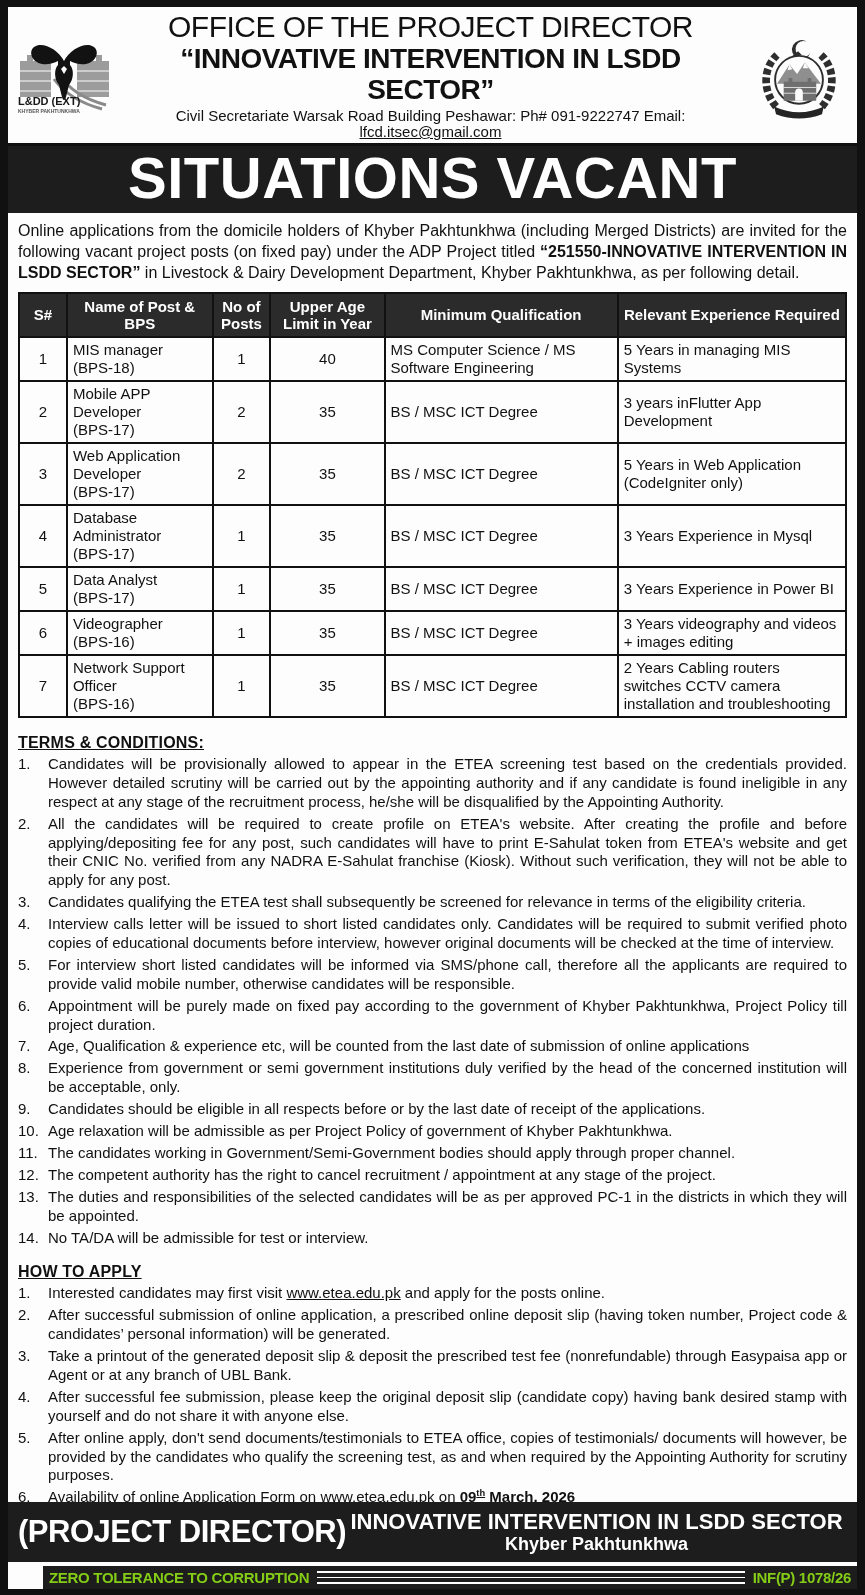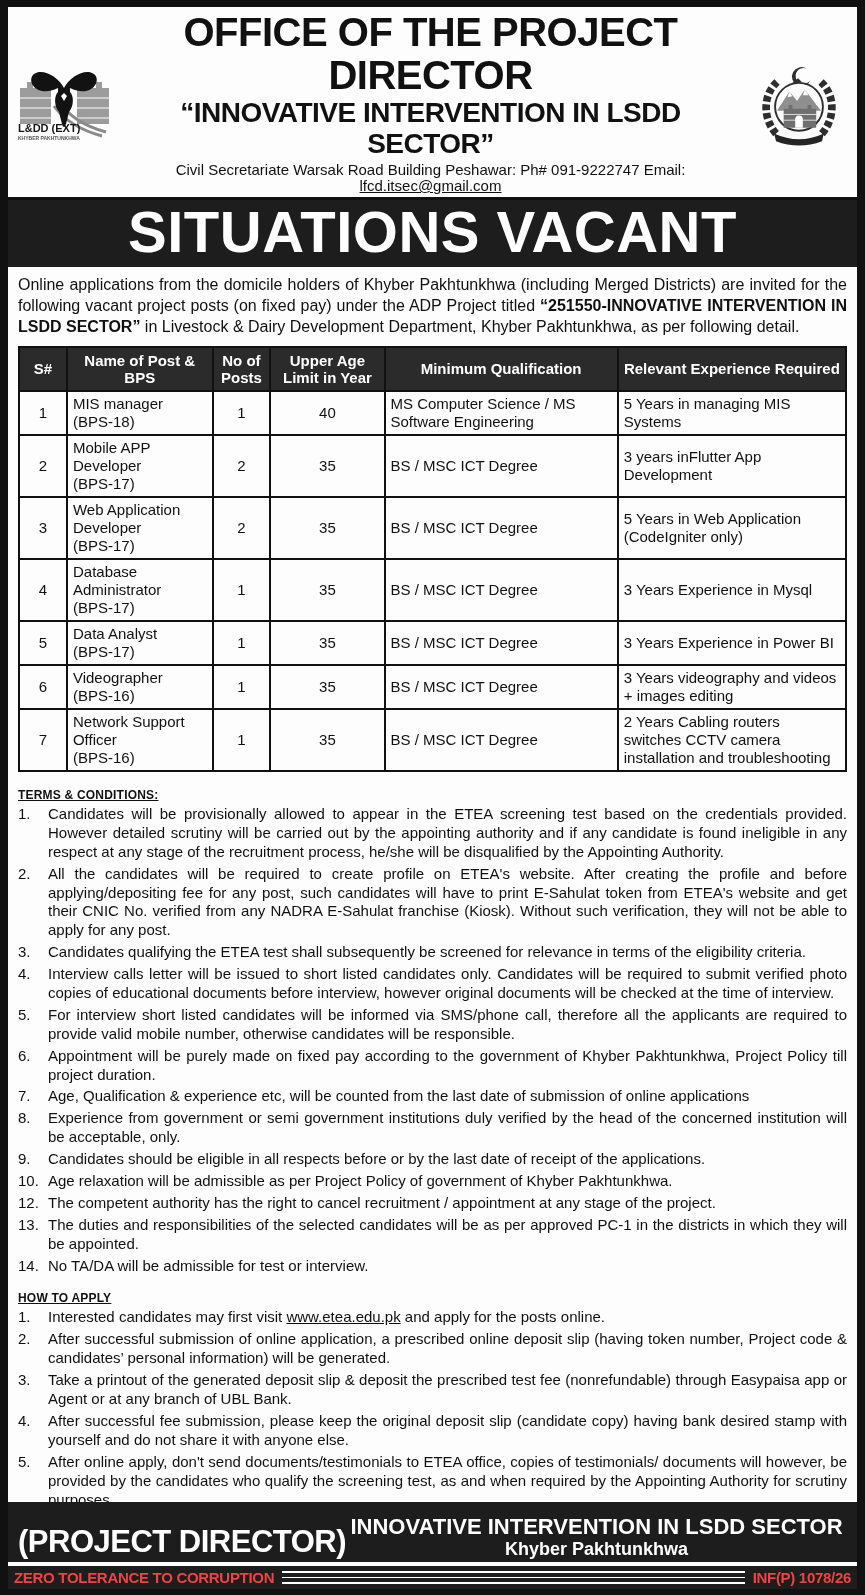--- a/index.html
+++ b/index.html
@@ -9,21 +9,21 @@
     color:#111;box-sizing:border-box;padding:7px 8px 6px 8px;
     margin:0 auto;overflow:hidden;
   }
   .sheet{background:#fdfdfd;width:100%;height:100%;box-sizing:border-box;
     display:flex;flex-direction:column;overflow:hidden;}
 
   
   .header{display:grid;grid-template-columns:104px 1fr 108px;align-items:center;
     padding:4px 4px 3px 4px;border-bottom:3px solid #111;}
   .header-center{text-align:center;line-height:1.08;}
-  .h-line1{font-size:40px;font-weight:700;letter-spacing:-0.5px;}
+  .h-line1{font-size:30px;font-weight:400;letter-spacing:-0.5px;}
   .h-line2{font-size:28px;font-weight:800;letter-spacing:-0.5px;margin-top:1px;}
   .h-line3{font-size:18px;font-weight:800;letter-spacing:-0.4px;margin-top:3px;}
   .h-line4{font-size:15px;margin-top:3px;}
   .h-line4 .email{text-decoration:underline;}
   .logo-box{display:flex;align-items:flex-start;justify-content:center;}
 
   
   .banner{background:#1d1d1d;color:#fff;text-align:center;
     font-size:58px;font-weight:800;letter-spacing:0.5px;
     padding:2px 0 4px 0;line-height:1.05;}
@@ -39,40 +39,40 @@
   table.posts th{background:#2b2b2b;color:#fff;font-weight:800;font-size:15px;
     padding:4px 3px;border:2px solid #111;line-height:1.15;}
   table.posts td{border:2px solid #111;font-size:15px;padding:3px 5px;
     vertical-align:middle;line-height:1.2;}
   td.c{text-align:center;}
   .bps{display:block;}
   col.c-sno{width:5.8%;}col.c-name{width:17.6%;}col.c-num{width:7%;}
   col.c-age{width:13.8%;}col.c-qual{width:28.2%;}col.c-exp{width:27.6%;}
 
   
-  .sec-heading{font-size:12px;font-weight:800;text-decoration:underline;
+  .sec-heading{font-size:16px;font-weight:800;text-decoration:underline;
     margin:16px 0 3px 0;letter-spacing:0.2px;}
   .nlist{margin:0 0 2px 0;}
   .nitem{display:grid;grid-template-columns:30px 1fr;margin-bottom:3px;}
   .nitem .num{font-size:15px;}
   .nitem .txt{font-size:15px;line-height:1.26;text-align:justify;}
   .seg-l{text-decoration:underline;}
   .seg-bu{font-weight:800;text-decoration:underline;}
   sup{font-size:62%;}
 
   
-  .footer-bar{background:#1d1d1d;color:#fff;display:flex;align-items:flex-end;
+  .footer-bar{background:#1d1d1d;color:#fff;display:flex;align-items:center;
     min-height:56px;padding:2px 10px;}
   .fb-left{font-size:31px;font-weight:800;letter-spacing:-0.5px;white-space:nowrap;}
   .fb-right{flex:1;text-align:center;line-height:1.15;}
   .fb-r1{font-size:22px;font-weight:800;}
   .fb-r2{font-size:18px;font-weight:800;}
 
-  .bottom-bar{background:#1d1d1d;color:#ef4444;display:flex;align-items:center;
-    height:23px;margin-top:4px;padding:0 6px;}
+  .bottom-bar{background:#1d1d1d;color:#84cc16;display:flex;align-items:center;
+    height:23px;margin-top:4px;padding:0 6px;margin-left:35px;}
   .bb-left,.bb-right{font-size:15px;font-weight:800;white-space:nowrap;letter-spacing:-0.3px;}
   .bb-divider{flex:1;height:9px;margin:0 8px;position:relative;
     border-top:2px solid #fff;border-bottom:2px solid #fff;}
   .bb-divider::after{content:"";position:absolute;left:0;right:0;top:50%;
     height:1.5px;margin-top:-0.75px;background:#fff;}
 
   svg text{font-family:"Liberation Sans",sans-serif;}
 </style>
 </head>
 <body>
@@ -268,20 +268,24 @@
           </div>
           <div class="nitem">
             <span class="num">9.</span>
             <span class="txt">Candidates should be eligible in all respects before or by the last date of receipt of the applications.</span>
           </div>
           <div class="nitem">
             <span class="num">10.</span>
             <span class="txt">Age relaxation will be admissible as per Project Policy of government of Khyber Pakhtunkhwa.</span>
           </div>
           <div class="nitem">
+            <span class="num">11.</span>
+            <span class="txt">The candidates working in Government/Semi-Government bodies should apply through proper channel.</span>
+          </div>
+          <div class="nitem">
             <span class="num">12.</span>
             <span class="txt">The competent authority has the right to cancel recruitment / appointment at any stage of the project.</span>
           </div>
           <div class="nitem">
             <span class="num">13.</span>
             <span class="txt">The duties and responsibilities of the selected candidates will be as per approved PC-1 in the districts in which they will be appointed.</span>
           </div>
           <div class="nitem">
             <span class="num">14.</span>
             <span class="txt">No TA/DA will be admissible for test or interview.</span>

